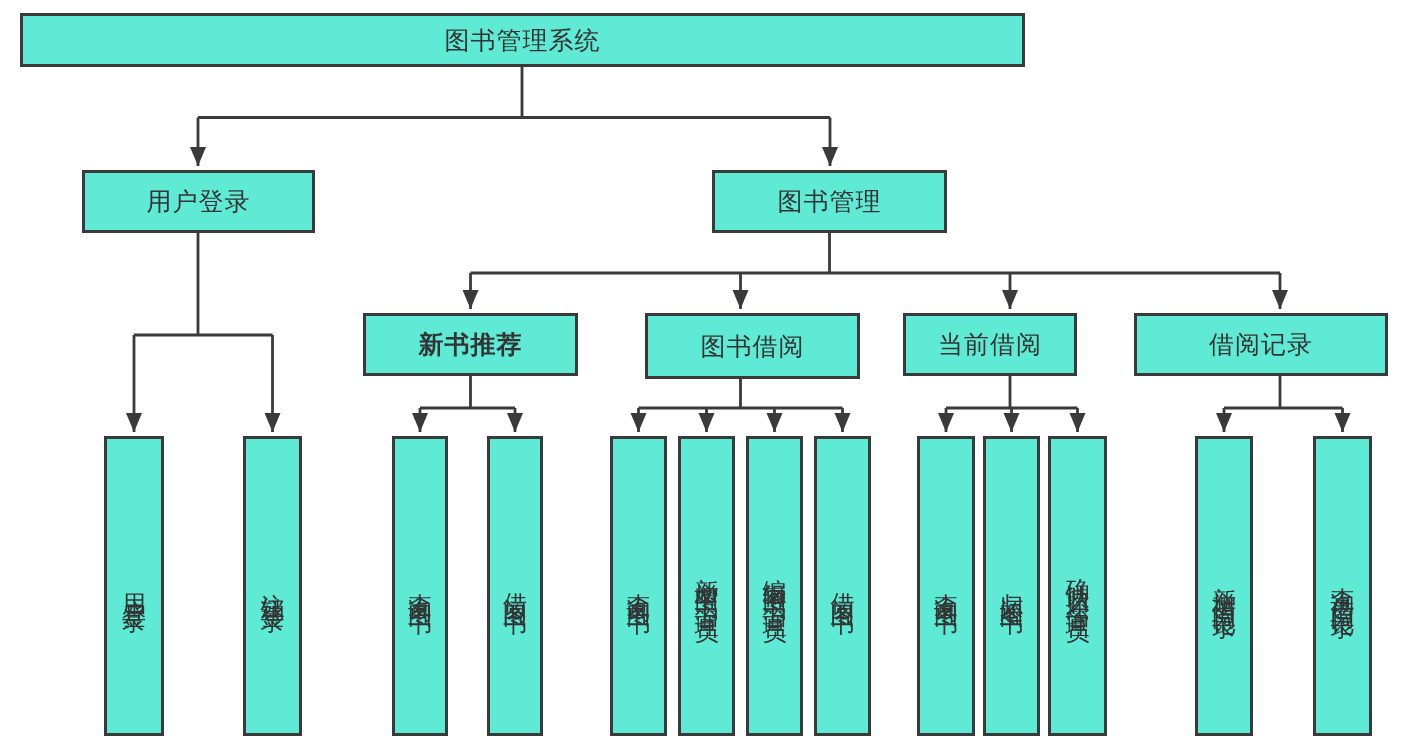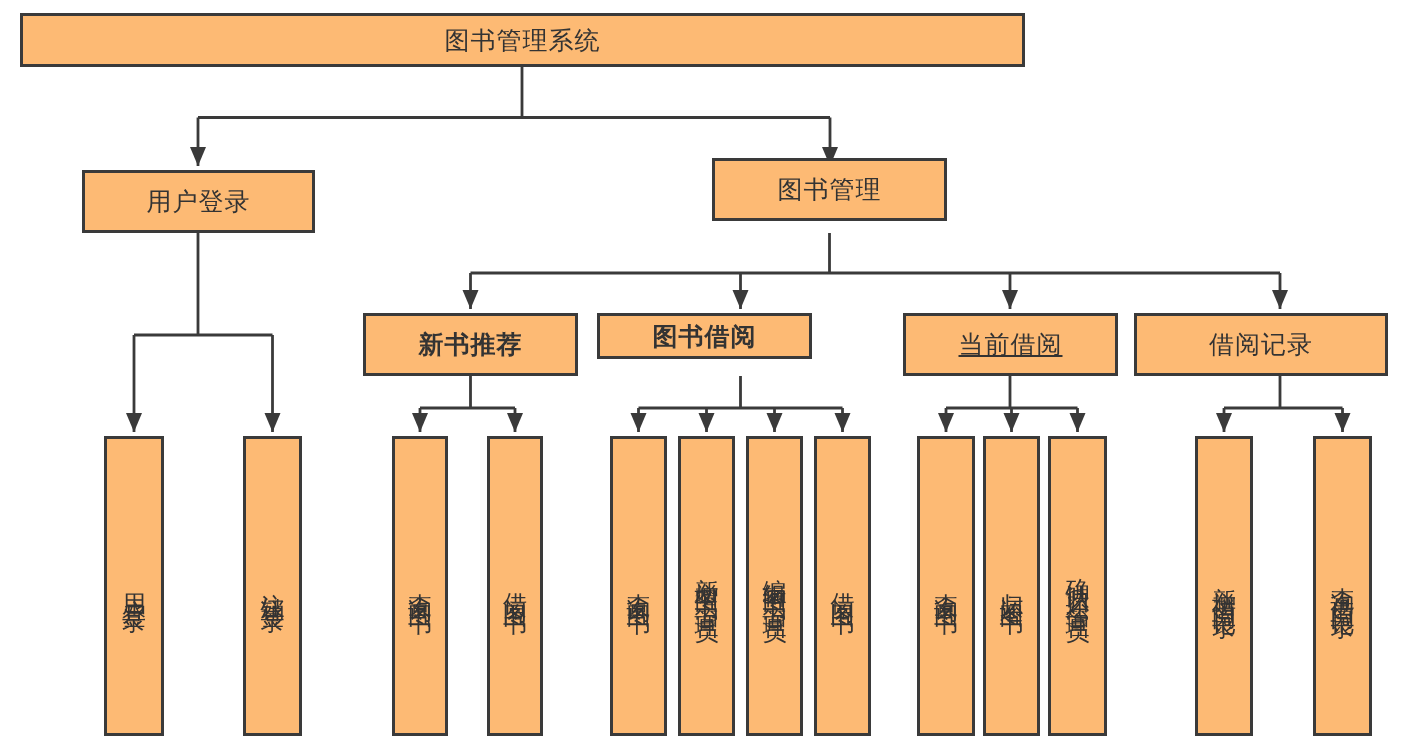--- a/index.html
+++ b/index.html
@@ -15,21 +15,21 @@
     font-family: "Liberation Sans", "DejaVu Sans", sans-serif;
     overflow: hidden;
   }
   #wires {
     position: absolute;
     left: 0; top: 0;
     width: 1405px; height: 747px;
   }
   .node {
     position: absolute;
-    background: #fdba74;
+    background: #5eead4;
     border: 3px solid #3a3a3a;
     box-sizing: border-box;
     display: flex;
     align-items: center;
     justify-content: center;
     color: #333333;
   }
   .node-h {
     font-size: 25px;
     letter-spacing: 1px;
@@ -114,25 +114,25 @@
         <path d="M1280 376 V408 M1224 408 H1342.5"></path>
         <path d="M1224 408 V432" marker-end="url(#arrow)"></path>
         <path d="M1342.5 408 V432" marker-end="url(#arrow)"></path>
       </g>
     </g>
   </svg>
 
   <div class="node node-h" style="left:20px; top:13px; width:1005px; height:54px;">图书管理系统</div>
 
   <div class="node node-h" style="left:82px; top:170px; width:233px; height:63px;">用户登录</div>
-  <div class="node node-h" style="left:712px; top:158px; width:235px; height:63px;">图书管理</div>
+  <div class="node node-h" style="left:712px; top:170px; width:235px; height:63px;">图书管理</div>
 
   <div class="node node-h" style="left:363px; top:313px; width:215px; height:63px;font-weight:bold;">新书推荐</div>
-  <div class="node node-h" style="left:597px; top:313px; width:215px; height:46px;font-weight:bold;">图书借阅</div>
-  <div class="node node-h" style="left:903px; top:313px; width:215px; height:63px;text-decoration:underline;">当前借阅</div>
+  <div class="node node-h" style="left:645px; top:313px; width:215px; height:66px;">图书借阅</div>
+  <div class="node node-h" style="left:903px; top:313px; width:174px; height:63px;">当前借阅</div>
   <div class="node node-h" style="left:1134px; top:313px; width:254px; height:63px;font-family:Liberation Mono, monospace;">借阅记录</div>
 
   <div class="node node-v" style="left:104px; top:436px; width:60px; height:300px;">
     <span>用户登录</span>
   </div>
   <div class="node node-v" style="left:243px; top:436px; width:59px; height:300px;">
     <span>注销登录</span>
   </div>
 
   <div class="node node-v" style="left:392px; top:436px; width:56px; height:300px;">

